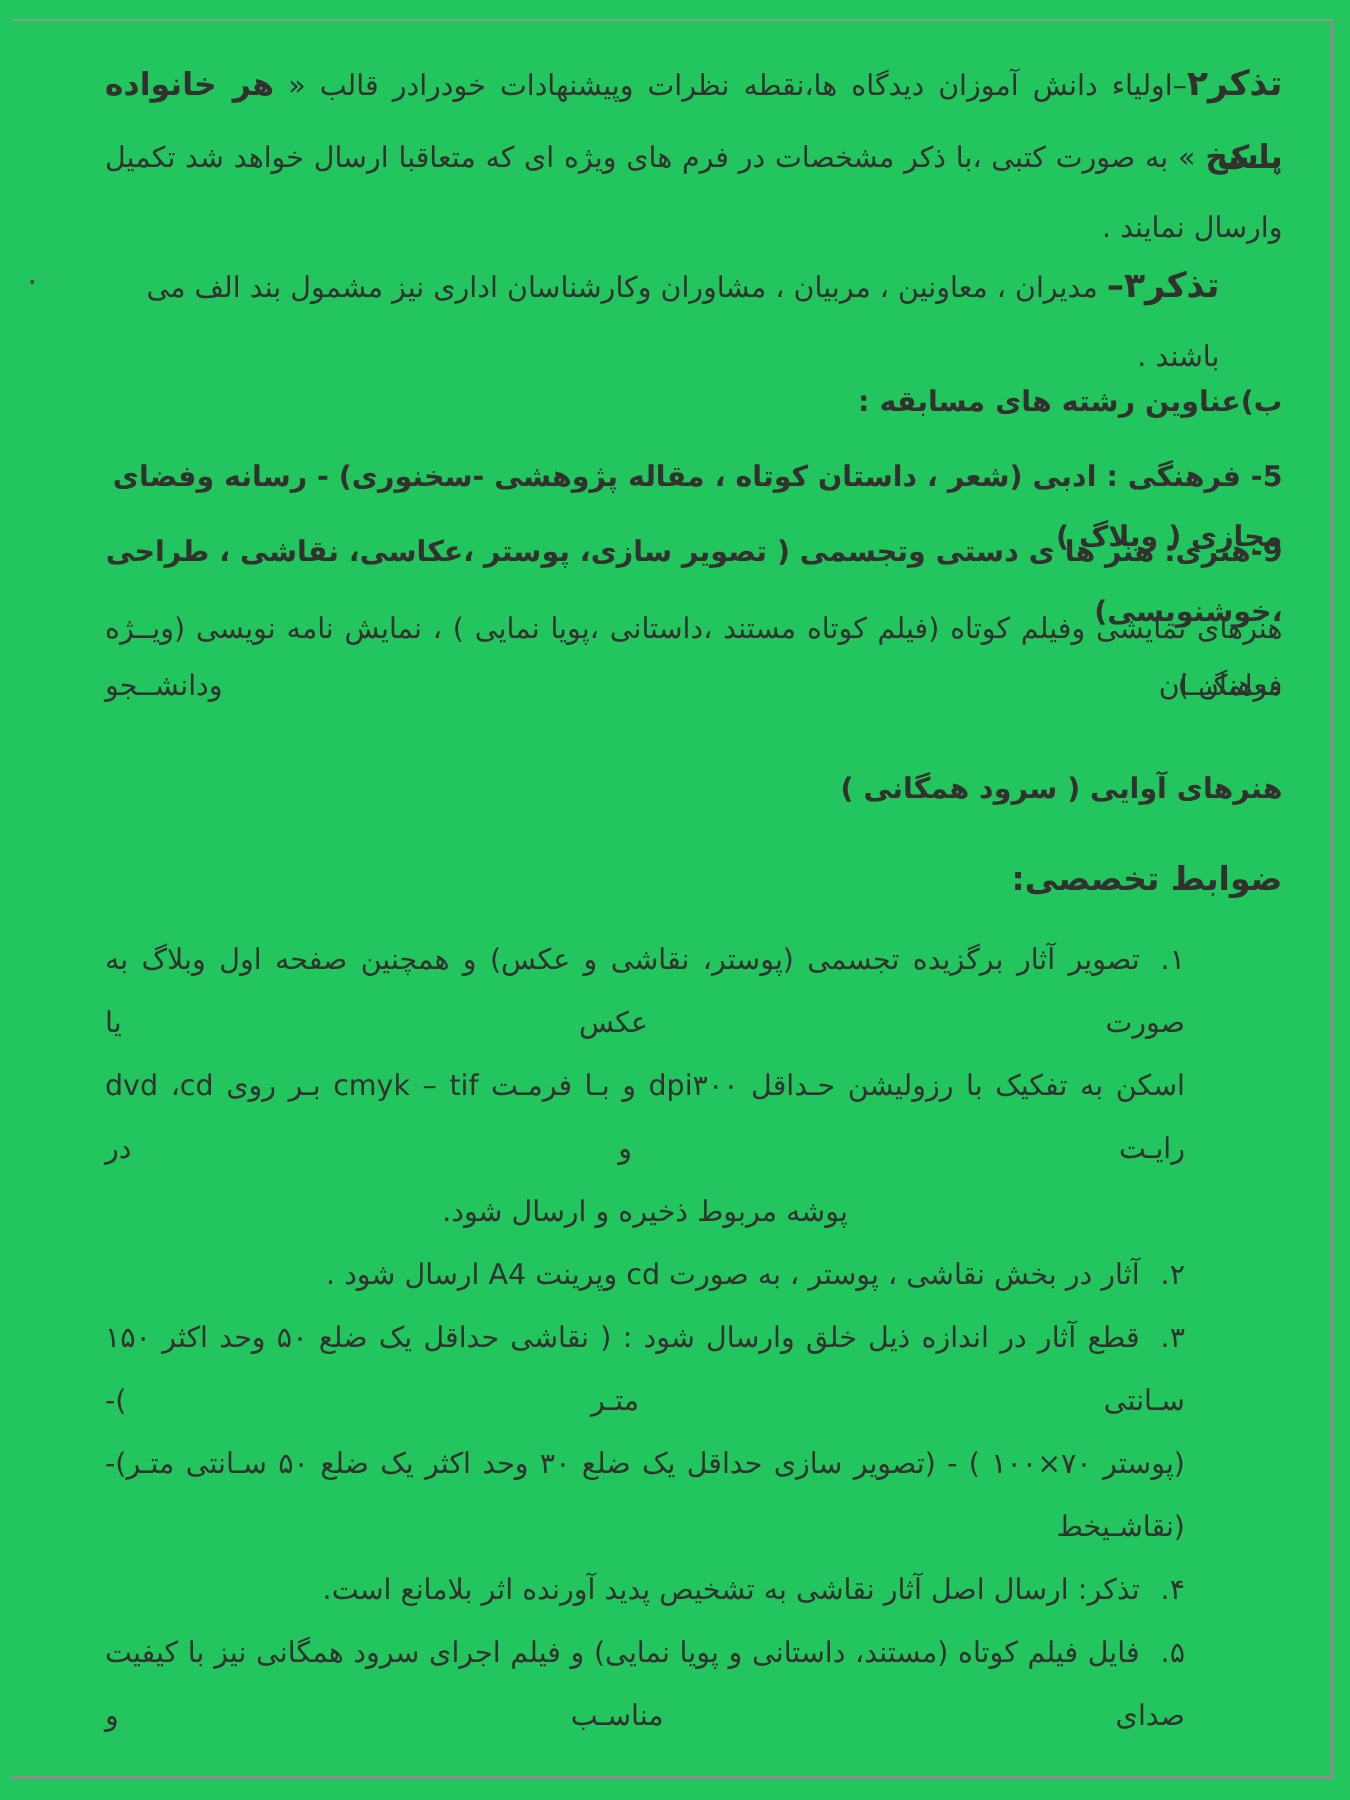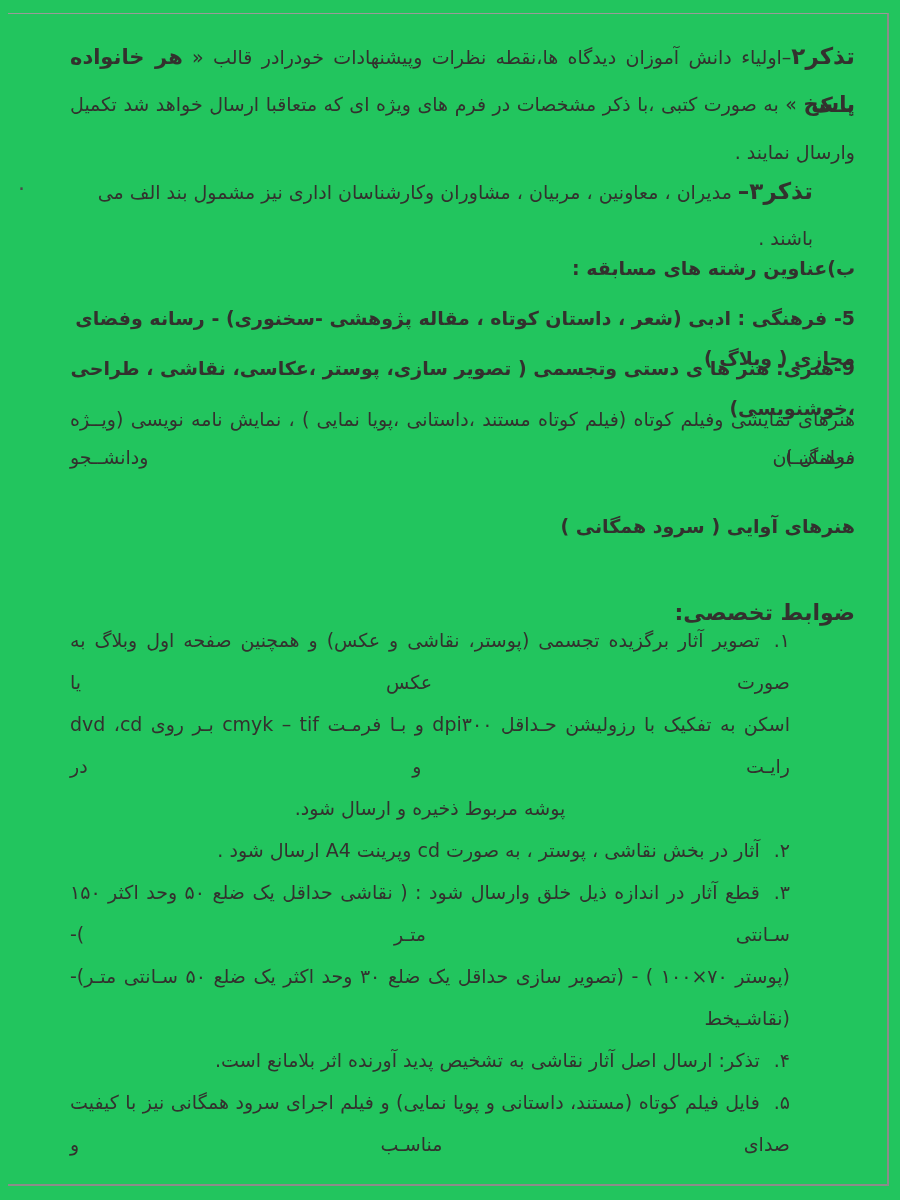--- a/index.html
+++ b/index.html
@@ -25,21 +25,21 @@
   .p1 .ln{height:48px;line-height:48px;}
   .p2{top:168px;padding-right:42px;box-sizing:border-box;height:46px;line-height:46px;}
   .lbl{font-weight:bold;font-size:23px;letter-spacing:0;}
   .bphrase{font-weight:bold;font-size:21px;}
   .hb{top:248px;font-weight:bold;height:40px;line-height:40px;}
   .b1{top:298px;font-weight:bold;height:40px;line-height:40px;}
   .b2{top:348px;font-weight:bold;height:40px;line-height:40px;}
   .p3{top:400px;font-weight:normal;}
   .p3 .ln{height:38px;line-height:38px;}
   .b4{top:506px;font-weight:bold;height:40px;line-height:40px;}
-  .hr2{top:566px;font-weight:bold;font-size:22px;height:42px;line-height:42px;margin-top:26px;}
+  .hr2{top:566px;font-weight:bold;font-size:22px;height:42px;line-height:42px;}
   .rules{top:619px;right:110px;width:720px;}
   .rline{min-height:42px;line-height:42px;}
   .num{display:inline-block;margin-left:14px;}
   .stray{position:absolute;left:18px;top:170px;font-size:22px;color:#4a4a48;}
   [data-name]{cursor:default;}
 </style>
 </head>
 <body>
 
 <div class="sheet" data-name="scanned-document-page">

